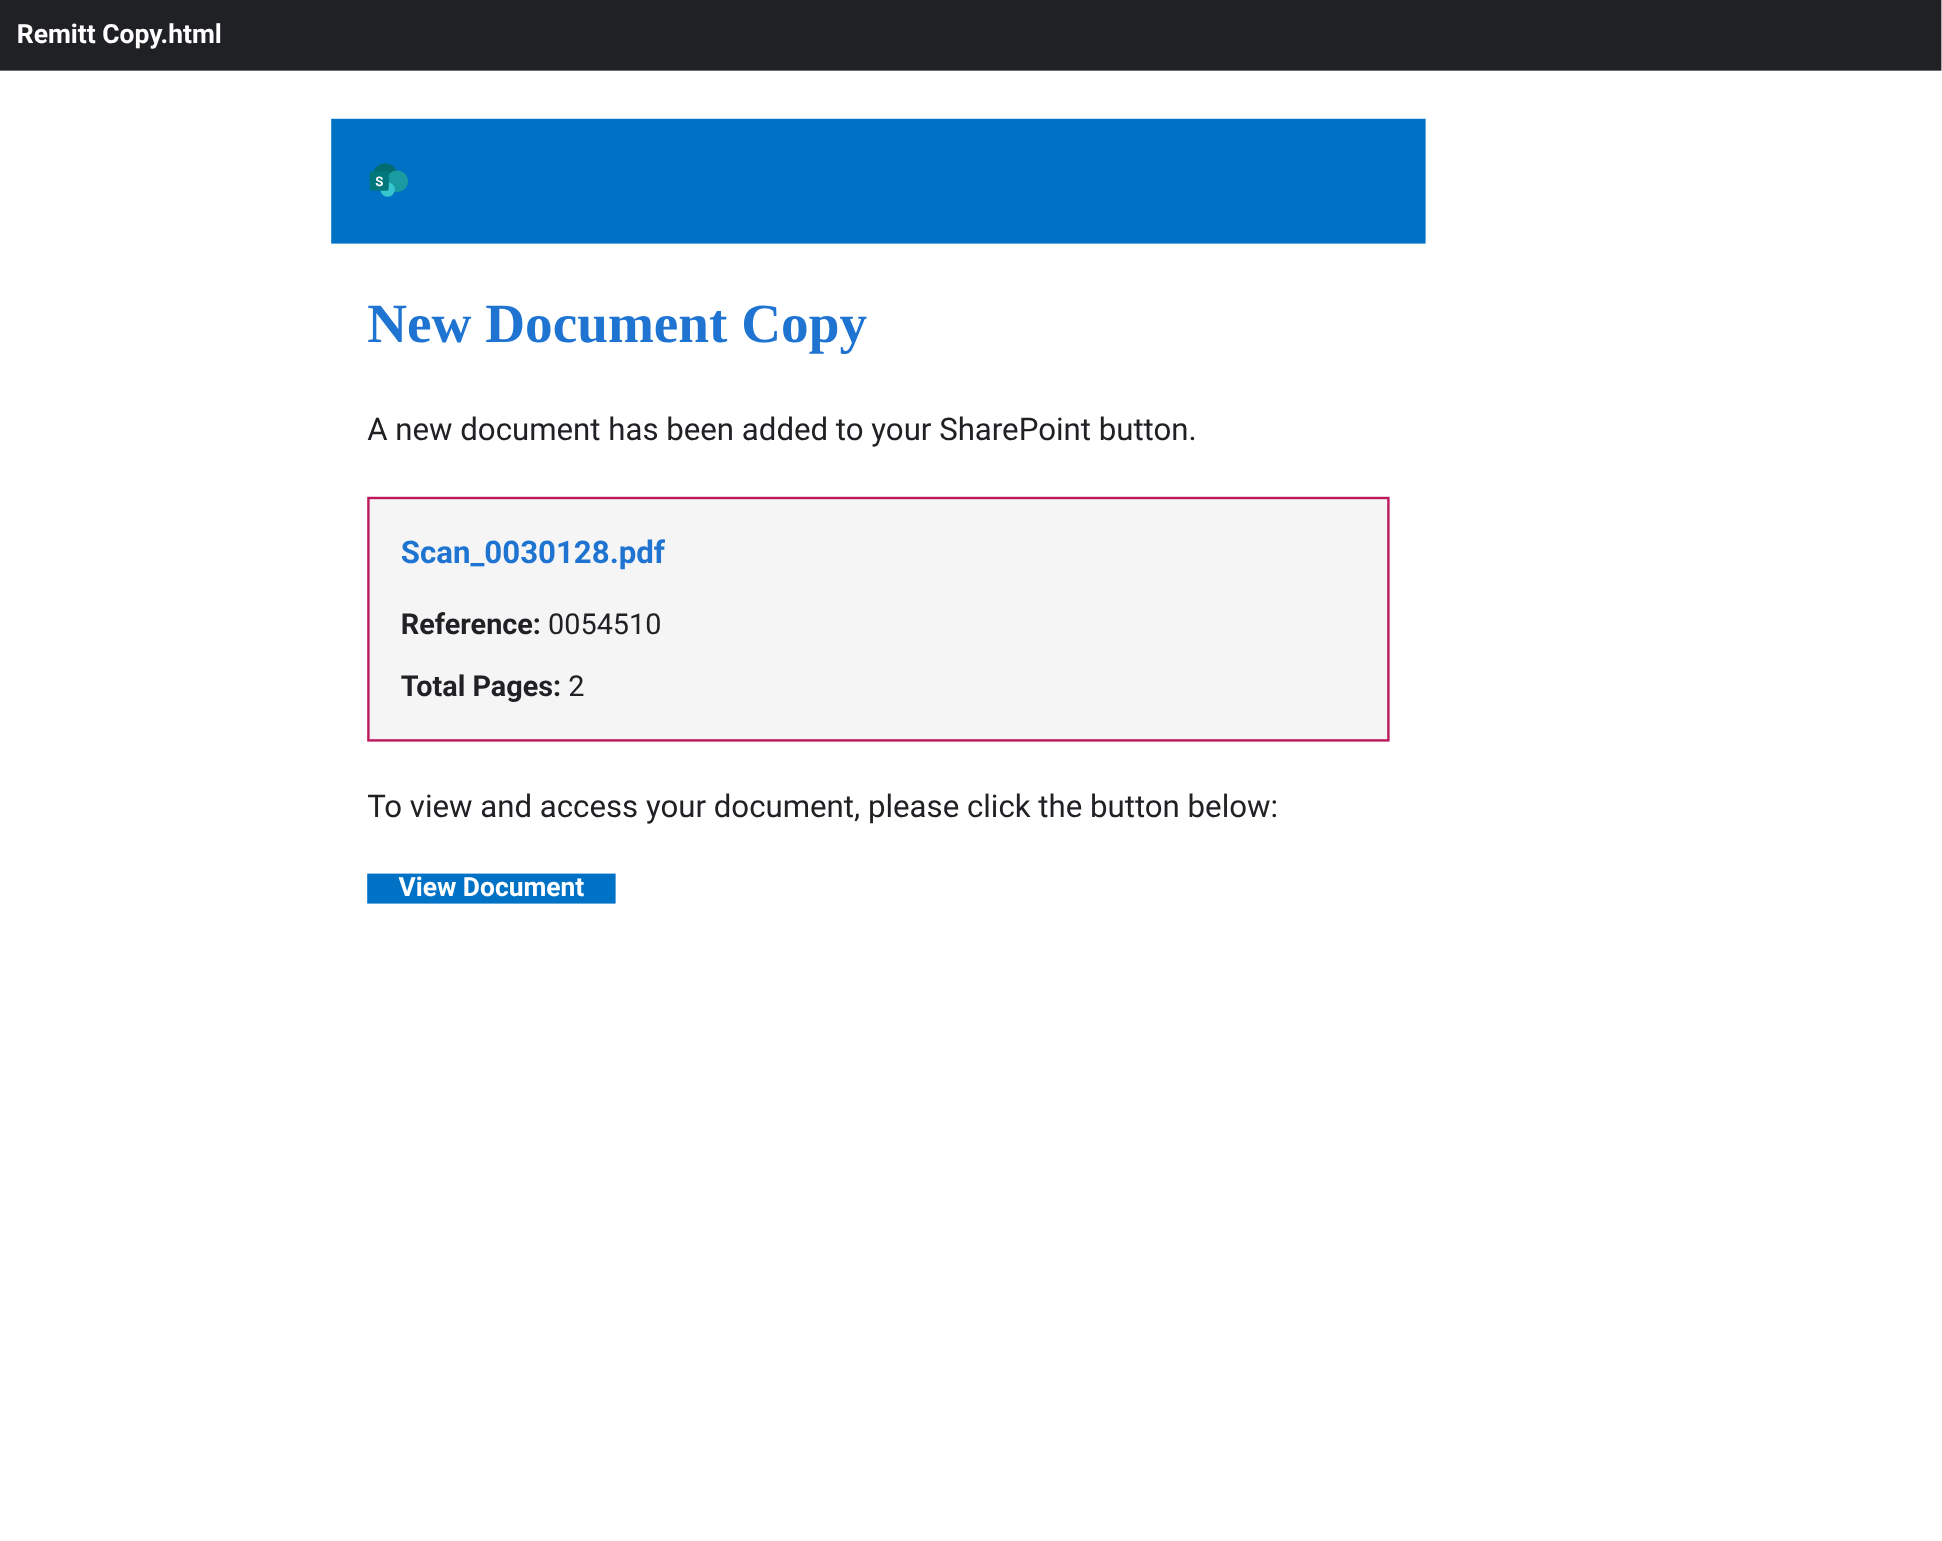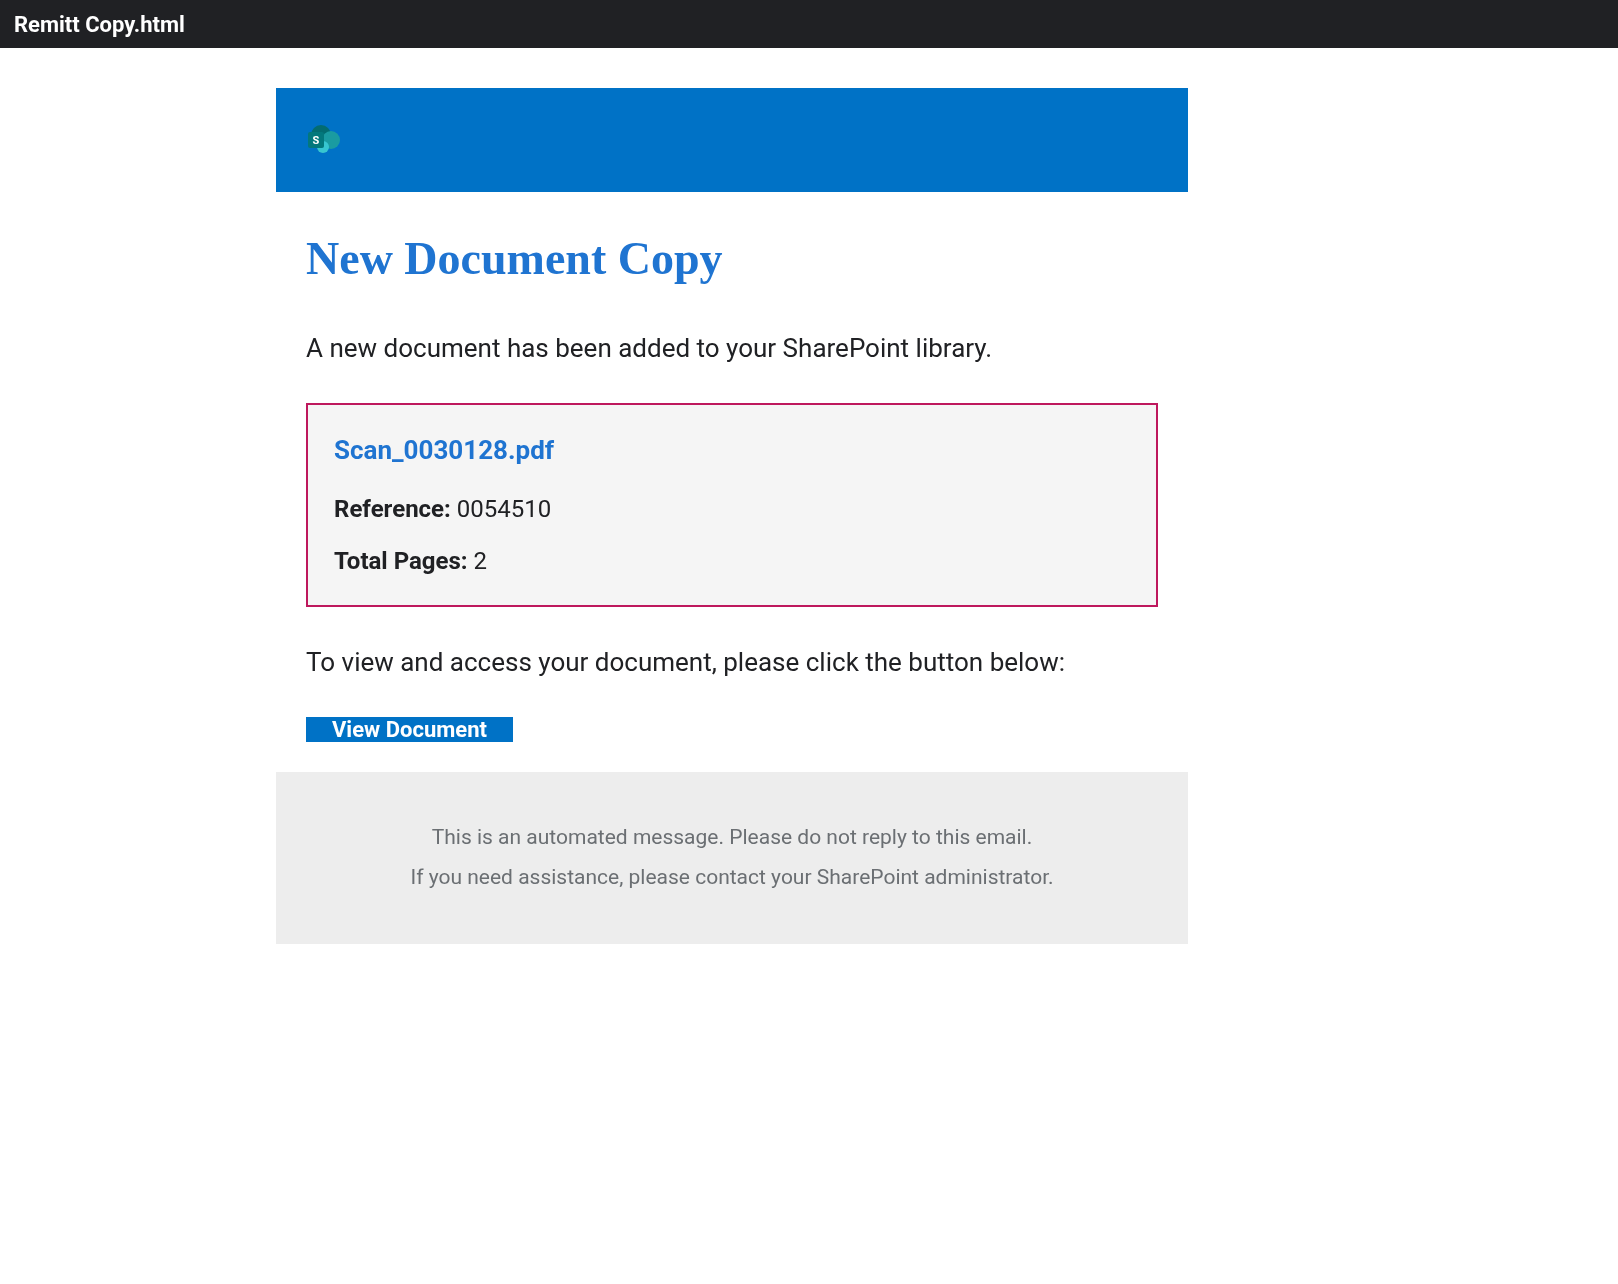--- a/index.html
+++ b/index.html
@@ -6,21 +6,21 @@
   body {
     font-family: -apple-system, BlinkMacSystemFont, "Segoe UI", Roboto, "Helvetica Neue", Arial, sans-serif;
     background: #ffffff;
     width: 1618px;
     height: 1284px;
     overflow: hidden;
   }
   .titlebar {
     background: #202124;
     color: #ffffff;
-    height: 48px;
+    height: 59px;
     display: flex;
     align-items: center;
     padding-left: 14px;
     font-weight: 700;
     font-size: 22px;
   }
   .page {
     background: #ffffff;
     padding-top: 40px;
   }
@@ -150,38 +150,34 @@
         <div class="c1"></div>
         <div class="c2"></div>
         <div class="c3"></div>
         <div class="sq">S</div>
       </div>
     </div>
 
     <div class="content">
       <h1 class="heading">New Document Copy</h1>
 
-      <p class="intro">A new document has been added to your SharePoint library.</p>
+      <p class="intro">A new document has been added to your SharePoint button.</p>
 
       <div class="doc-box">
         <div class="doc-name">Scan_0030128.pdf</div>
         <div class="doc-row">
           <span class="label">Reference:</span>
           <span>0054510</span>
         </div>
         <div class="doc-row">
           <span class="label">Total Pages:</span>
           <span>2</span>
         </div>
       </div>
 
       <p class="instruct">To view and access your document, please click the button below:</p>
 
       <a class="view-btn">View Document</a>
     </div>
 
-    <div class="footer">
-      <div>This is an automated message. Please do not reply to this email.</div>
-      <div>If you need assistance, please contact your SharePoint administrator.</div>
-    </div>
 
   </div>
 </div>
 
 </body></html>

